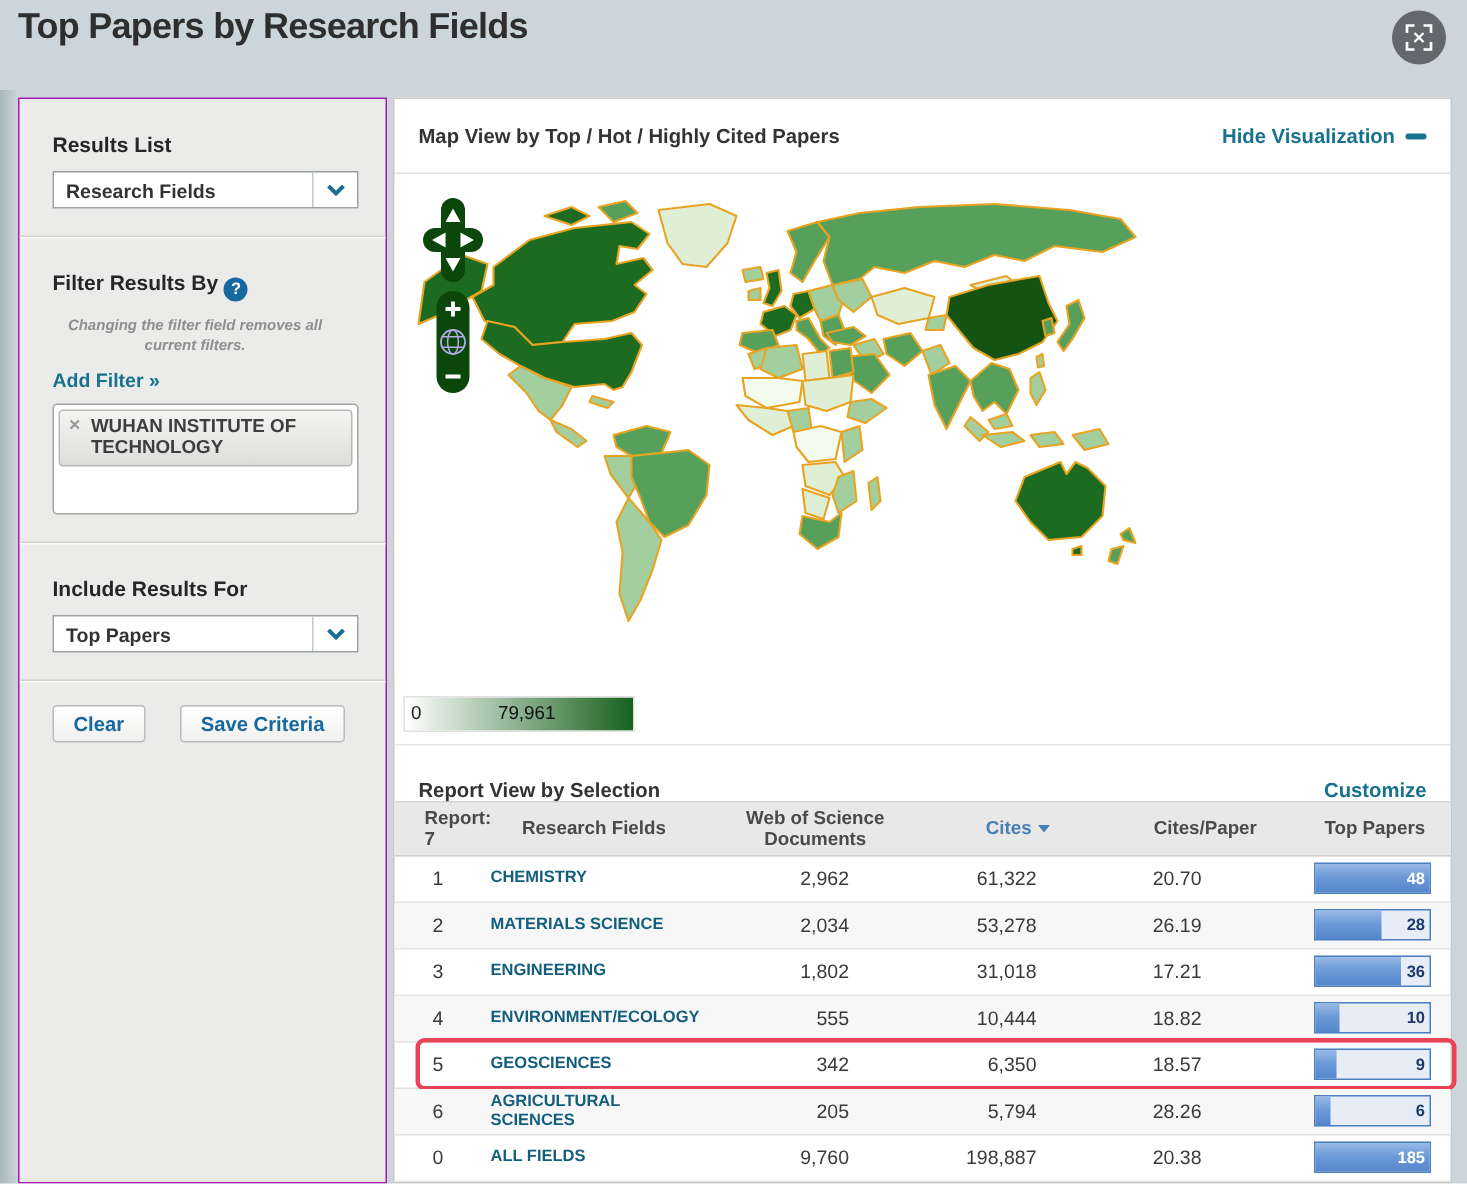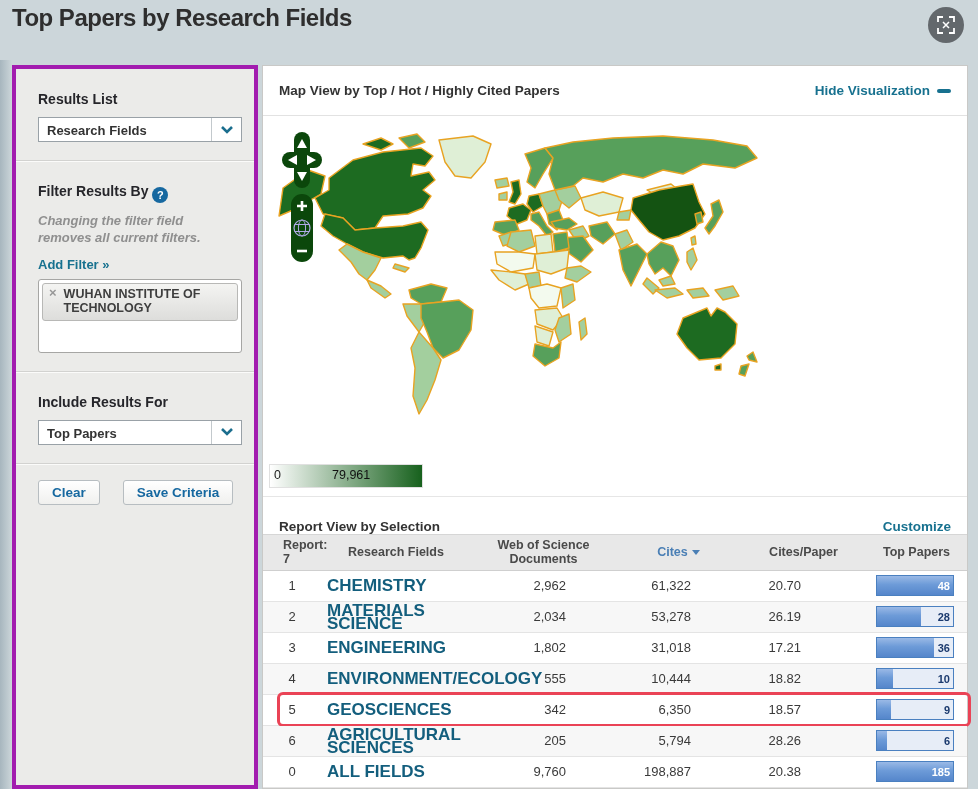--- a/index.html
+++ b/index.html
@@ -17,39 +17,39 @@
   .app-title{
     position:absolute;left:12px;top:4px;margin:0;
     font-size:24px;font-weight:bold;color:#2e2e2e;letter-spacing:-0.5px;
   }
   .expand-btn{
     position:absolute;right:14px;top:7px;width:36px;height:36px;border-radius:50%;
     background:#63686c;display:flex;align-items:center;justify-content:center;cursor:pointer;
   }
   
   .content{display:flex;gap:4px;margin:5px 10px 0 12px;height:724px;}
-  .sidebar{width:246px;background:#ebebe9;border:4px solid #a21caf;box-sizing:border-box;}
+  .sidebar{width:246px;background:#ebebe9;border:1px solid #a21caf;box-sizing:border-box;}
   .main-panel{flex:1;background:#fff;border:1px solid #c9c9c7;box-sizing:border-box;position:relative;}
   
   .side-sec{padding:16px 20px 18px 22px;}
   .side-sec + .side-sec{border-top:1px solid #d2d2d0;box-shadow:inset 0 1px 0 #fbfbfa;}
   .side-label{font-size:14px;font-weight:bold;color:#25252a;margin:6px 0 10px 0;}
   .selectbox{
     width:204px;height:25px;background:#fff;border:1px solid #99a1a7;
     display:flex;align-items:stretch;box-sizing:border-box;cursor:pointer;
   }
   .selectbox .sel-txt{flex:1;font-size:13px;font-weight:bold;color:#333;padding:5px 0 0 8px;white-space:nowrap;overflow:hidden;}
   .selectbox .sel-chev{width:29px;border-left:1px solid #c3c9cd;display:flex;align-items:center;justify-content:center;}
   .help-circle{
     display:inline-flex;width:16px;height:16px;border-radius:50%;background:#1668a0;color:#fff;
     font-size:11px;font-weight:bold;align-items:center;justify-content:center;vertical-align:-3px;cursor:pointer;
   }
   .filter-note{
-    font-size:13px;font-style:italic;font-weight:bold;color:#8f8f8f;
-    line-height:1.3;margin:2px 0 8px 0;width:190px;
+    font-size:10px;font-style:italic;font-weight:bold;color:#8f8f8f;
+    line-height:1.3;margin:2px 0 8px 0;width:190px;text-align:center;
   }
   .link{color:var(--accent);font-weight:bold;font-size:13px;text-decoration:none;cursor:pointer;}
   .filter-box{
     width:204px;height:74px;background:#fff;border:1px solid #a6a6a4;border-radius:3px;
     box-sizing:border-box;margin-top:6px;padding:3px;
   }
   .chip{
     display:flex;gap:7px;align-items:flex-start;
     background:linear-gradient(#f4f4f2,#dddddb);border:1px solid #b8b8b6;border-radius:3px;
     padding:3px 6px 4px 6px;font-size:12.5px;font-weight:bold;color:#3e3e3e;line-height:1.15;
@@ -86,21 +86,21 @@
   }
   .th{text-align:center;line-height:1.15;padding:3px 0;}
   .th-total{text-align:left;padding-left:20px;}
   .th-total span{display:block;}
   .th-cites{color:var(--cites);cursor:pointer;}
   .sort-tri{display:inline-block;width:0;height:0;border-left:4px solid transparent;
     border-right:4px solid transparent;border-top:5px solid var(--cites);margin-left:4px;vertical-align:1px;}
   .rows .row{min-height:30px;border-bottom:1px solid #e4e4e4;position:relative;font-size:13px;color:#3a3a3a;}
   .rows .row:nth-child(even){background:#f7f7f7;}
   .c-rank{text-align:center;}
-  .c-field{padding-left:6px;font-size:17px;font-weight:bold;color:var(--field);line-height:13px;cursor:pointer;}
+  .c-field{padding-left:6px;font-size:11px;font-weight:bold;color:var(--field);line-height:13px;cursor:pointer;}
   .c-num{text-align:right;}
   .c-docs{padding-right:50px;}
   .c-cites{padding-right:50px;}
   .c-cpp{padding-right:65px;}
   .c-bar{display:flex;justify-content:flex-end;padding-right:13px;}
   .bar{width:76px;height:19px;border:1px solid var(--bar-border);background:var(--bar-track);position:relative;box-sizing:content-box;}
   .bar .fill{position:absolute;left:0;top:0;bottom:0;background:linear-gradient(var(--bar-fill-top),#6d9bd8 45%,var(--bar-fill-bot));}
   .bar .val{position:absolute;right:3px;top:50%;transform:translateY(-50%);font-size:11px;font-weight:bold;color:var(--bar-val);}
   .bar.full .val{color:#fff;}
   .row.highlighted::after{

